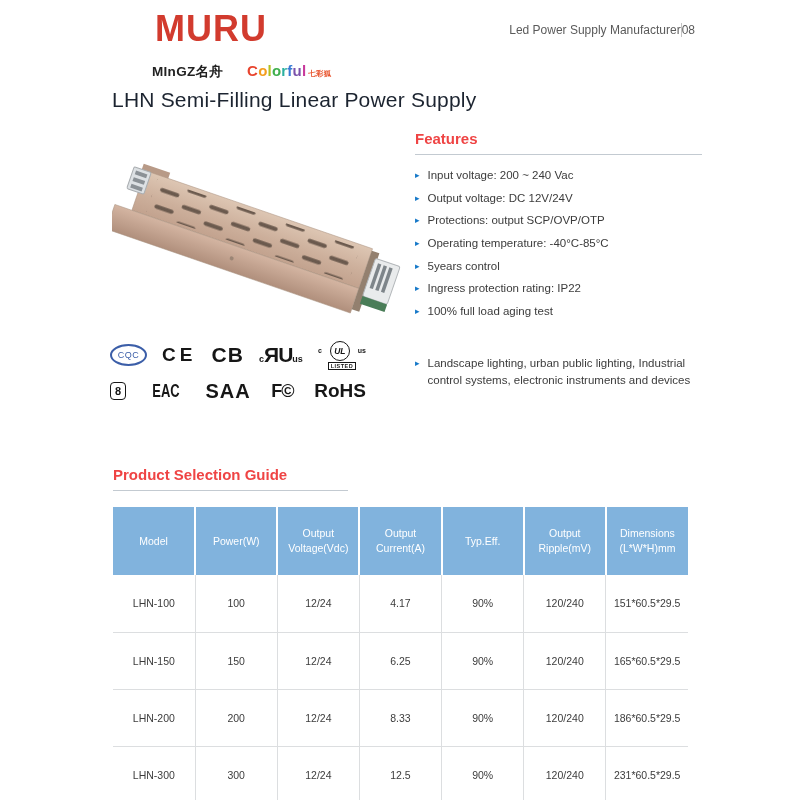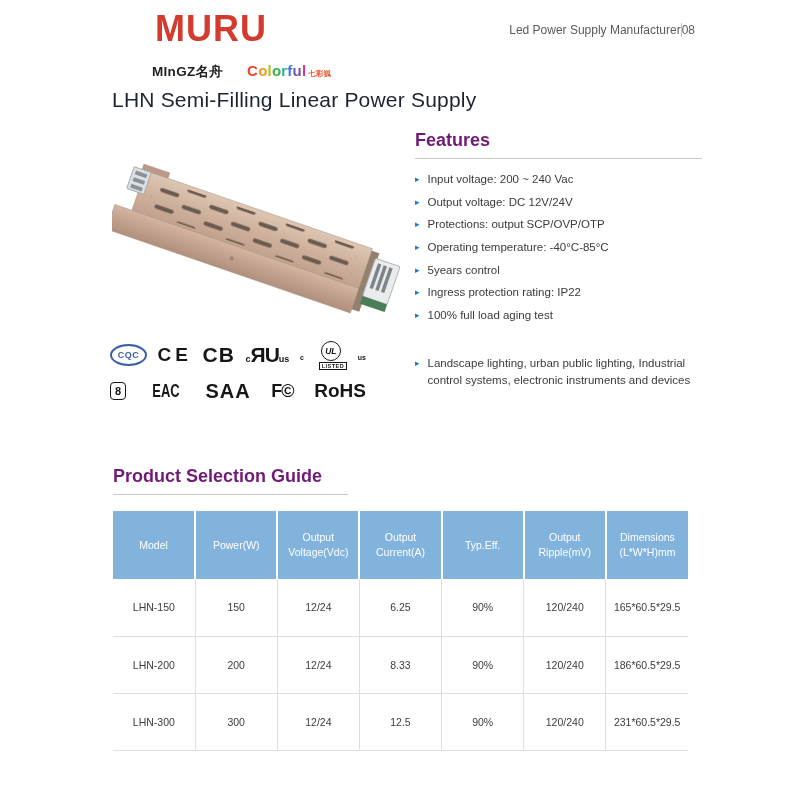--- a/index.html
+++ b/index.html
@@ -21,46 +21,46 @@
   .brand-colorful .sfx { font-size:7.5px; font-weight:700; color:#e8542e; margin-left:2px; }
   .cl0{color:#e8442e}.cl1{color:#f49d1d}.cl2{color:#b3c021}.cl3{color:#3faf4d}
   .cl4{color:#2bb0a0}.cl5{color:#3a7bd5}.cl6{color:#7b52ab}.cl7{color:#c8389b}
 
   
   .title { position:absolute; left:112px; top:80px; font-size:21px; font-weight:400;
            color:#1c2430; letter-spacing:.2px; }
 
   
   .section { position:absolute; width:287px; }
-  .sec-heading { font-size:18px; font-weight:700; color:#701a75;
+  .sec-heading { font-size:15px; font-weight:700; color:#ef4444;
                  padding-bottom:7px; border-bottom:1px solid #c3cad1; }
   .features-sec { left:415px; top:122px; }
   .app-sec { left:415px; top:335px; }
   .bullet-list { list-style:none; margin-top:12px; }
   .bullet-list li { display:flex; gap:8px; margin-bottom:6px; font-size:11.5px;
                     color:#3b3b3b; line-height:1.45; }
   .bullet-list .tri { color:#1578c8; font-size:9px; line-height:1.85; flex:0 0 auto; }
 
   
   .product { position:absolute; left:112px; top:150px; width:300px; height:170px; }
 
   
   .certs { position:absolute; left:110px; top:331px; width:256px; color:#161616; }
   .cert-row { display:flex; align-items:center; justify-content:space-between; height:32px; }
   .cert-row2 { margin-top:6px; height:28px; }
   .cqc { width:37px; height:22px; border:2px solid #3b5ea8; border-radius:50%;
          display:flex; align-items:center; justify-content:center;
-         font-size:9px; font-weight:700; color:#3b5ea8; letter-spacing:.5px; }
+         font-size:9px; font-weight:400; color:#3b5ea8; letter-spacing:.5px; }
   .ce { font-size:19px; font-weight:700; letter-spacing:4px; }
   .cb { font-size:21px; font-weight:700; letter-spacing:1px; }
   .ulrec { display:inline-flex; align-items:flex-end; font-weight:700; }
   .ulrec .sm { font-size:9px; line-height:1.1; font-weight:700; }
   .ulrec .big { font-size:21px; line-height:.9; letter-spacing:-1px; font-weight:800; }
   .ullisted { display:flex; flex-direction:column; align-items:center; }
-  .ullisted .circ-row { display:flex; align-items:flex-end; gap:17px; }
+  .ullisted .circ-row { display:flex; align-items:center; gap:8px; }
   .ullisted .tiny { font-size:7px; font-weight:700; }
   .ullisted .circ { width:20px; height:20px; border:1.5px solid #161616; border-radius:50%;
                     display:flex; align-items:center; justify-content:center;
                     font-size:8.5px; font-weight:800; font-style:italic; }
   .ullisted .listed { font-size:5.5px; font-weight:700; letter-spacing:.5px;
                       border:1px solid #161616; padding:0 2px; margin-top:1px; }
   .mark8 { width:16px; height:18px; border:1.5px solid #161616; border-radius:4px;
            display:flex; align-items:center; justify-content:center;
            font-size:11px; font-weight:700; }
   .eac { font-size:18px; font-weight:800; transform:scaleX(.72); letter-spacing:0; }
@@ -230,20 +230,29 @@
           <th>Power(W)</th>
           <th>Output Voltage(Vdc)</th>
           <th>Output Current(A)</th>
           <th>Typ.Eff.</th>
           <th>Output Ripple(mV)</th>
           <th>Dimensions (L*W*H)mm</th>
         </tr>
       </thead>
       <tbody>
         <tr>
+          <td>LHN-100</td>
+          <td>100</td>
+          <td>12/24</td>
+          <td>4.17</td>
+          <td>90%</td>
+          <td>120/240</td>
+          <td>151*60.5*29.5</td>
+        </tr>
+        <tr>
           <td>LHN-150</td>
           <td>150</td>
           <td>12/24</td>
           <td>6.25</td>
           <td>90%</td>
           <td>120/240</td>
           <td>165*60.5*29.5</td>
         </tr>
         <tr>
           <td>LHN-200</td>

